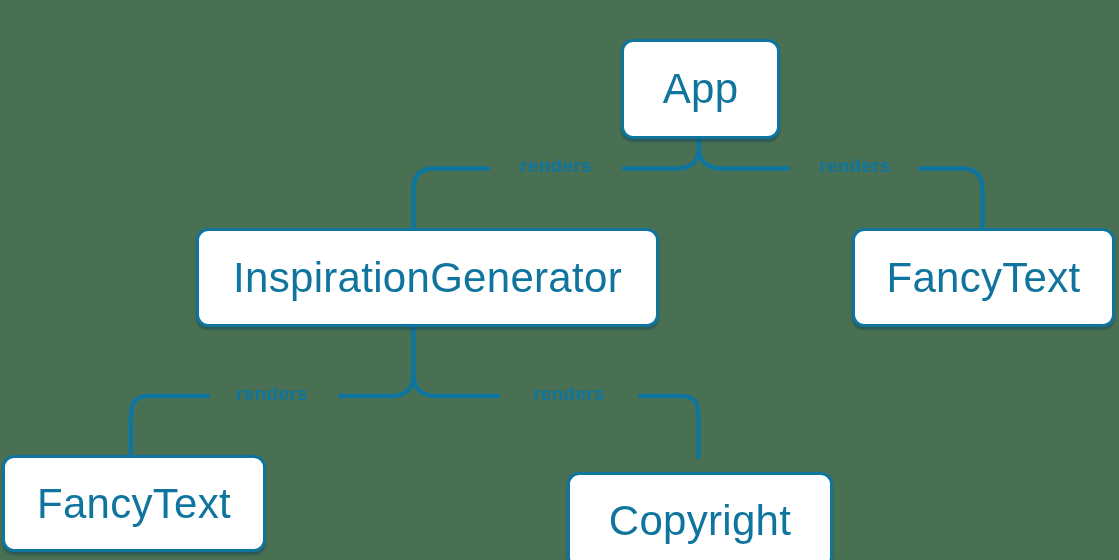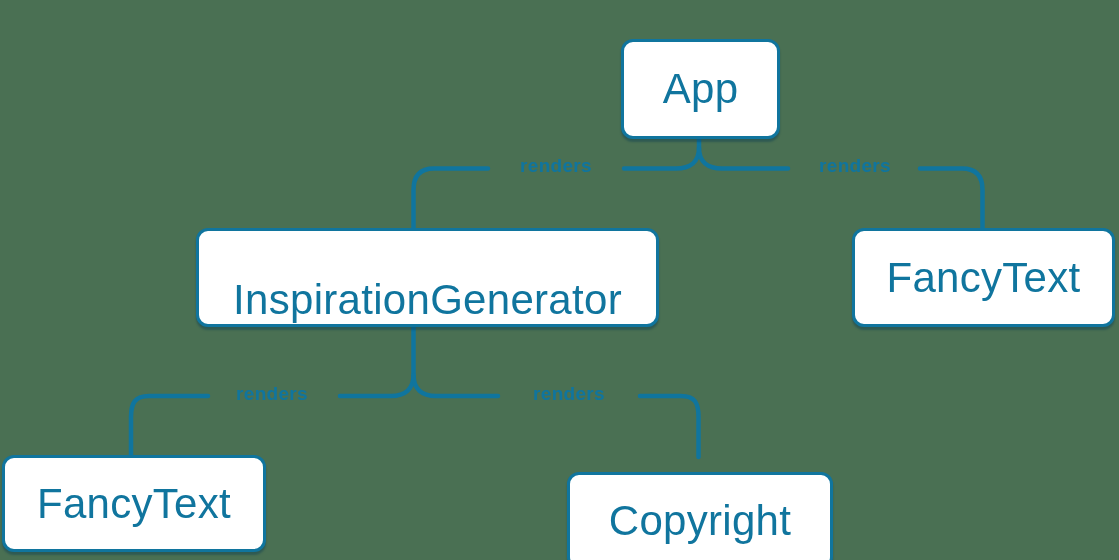--- a/index.html
+++ b/index.html
@@ -39,21 +39,21 @@
     border: 3px solid var(--accent, #10759e);
     border-radius: 12px;
     box-sizing: border-box;
     font-size: 42px;
     letter-spacing: 0.3px;
     color: var(--accent, #10759e);
     box-shadow: 0 3px 2px rgba(8, 58, 82, 0.40);
     white-space: nowrap;
   }
   .n-app { left: 621px; top: 3px;   width: 159px; height: 100px; margin-top: 36px; }
-  .n-ig  { left: 196px; top: 228px; width: 463px; height: 99px; align-items: flex-end;  }
+  .n-ig  { left: 196px; top: 228px; width: 463px; height: 99px;  }
   .n-ft1 { left: 852px; top: 228px; width: 263px; height: 99px;  }
   .n-ft2 { left: 2px;   top: 455px; width: 264px; height: 97px;  }
   .n-cr  { left: 567px; top: 472px; width: 266px; height: 97px;  }
   .edge-label {
     position: absolute;
     transform: translate(-50%, -50%);
     font-size: 19px;
     font-weight: 600;
     letter-spacing: 0.3px;
     color: var(--accent, #10759e);

